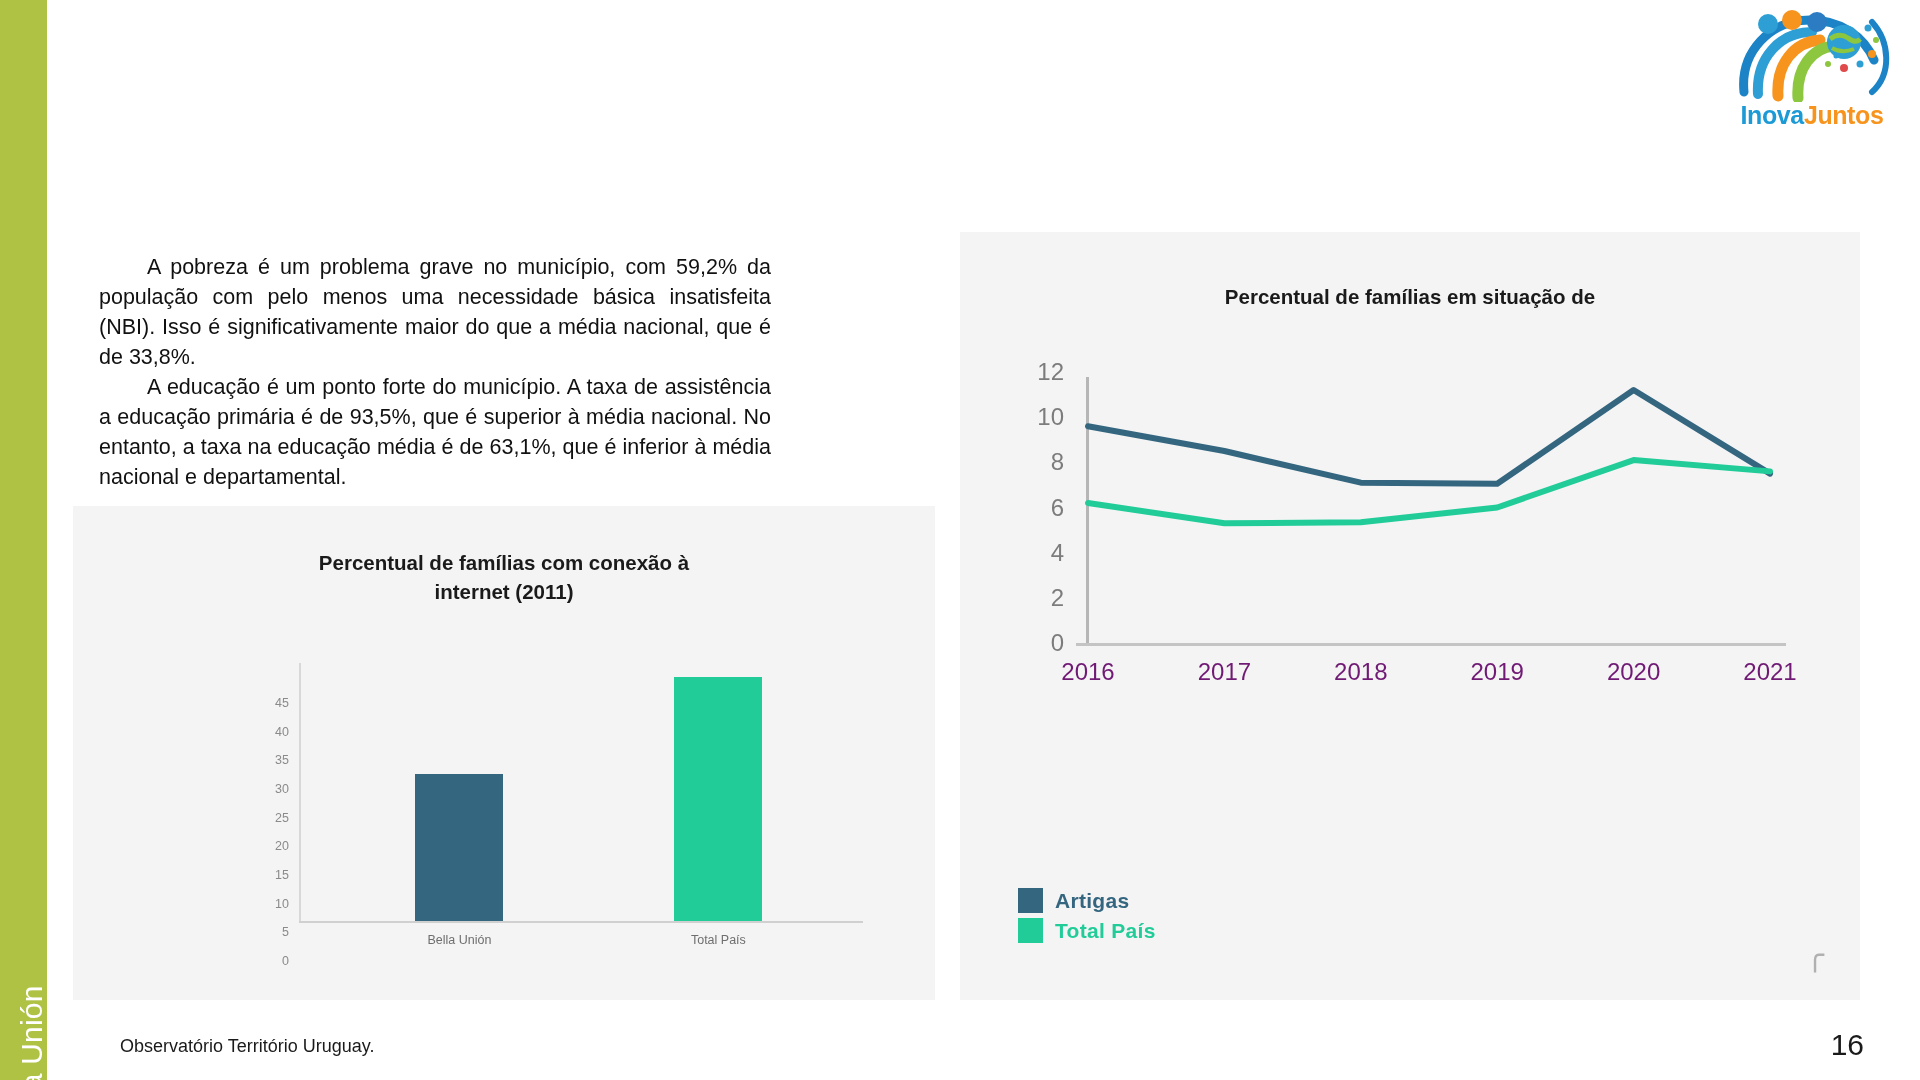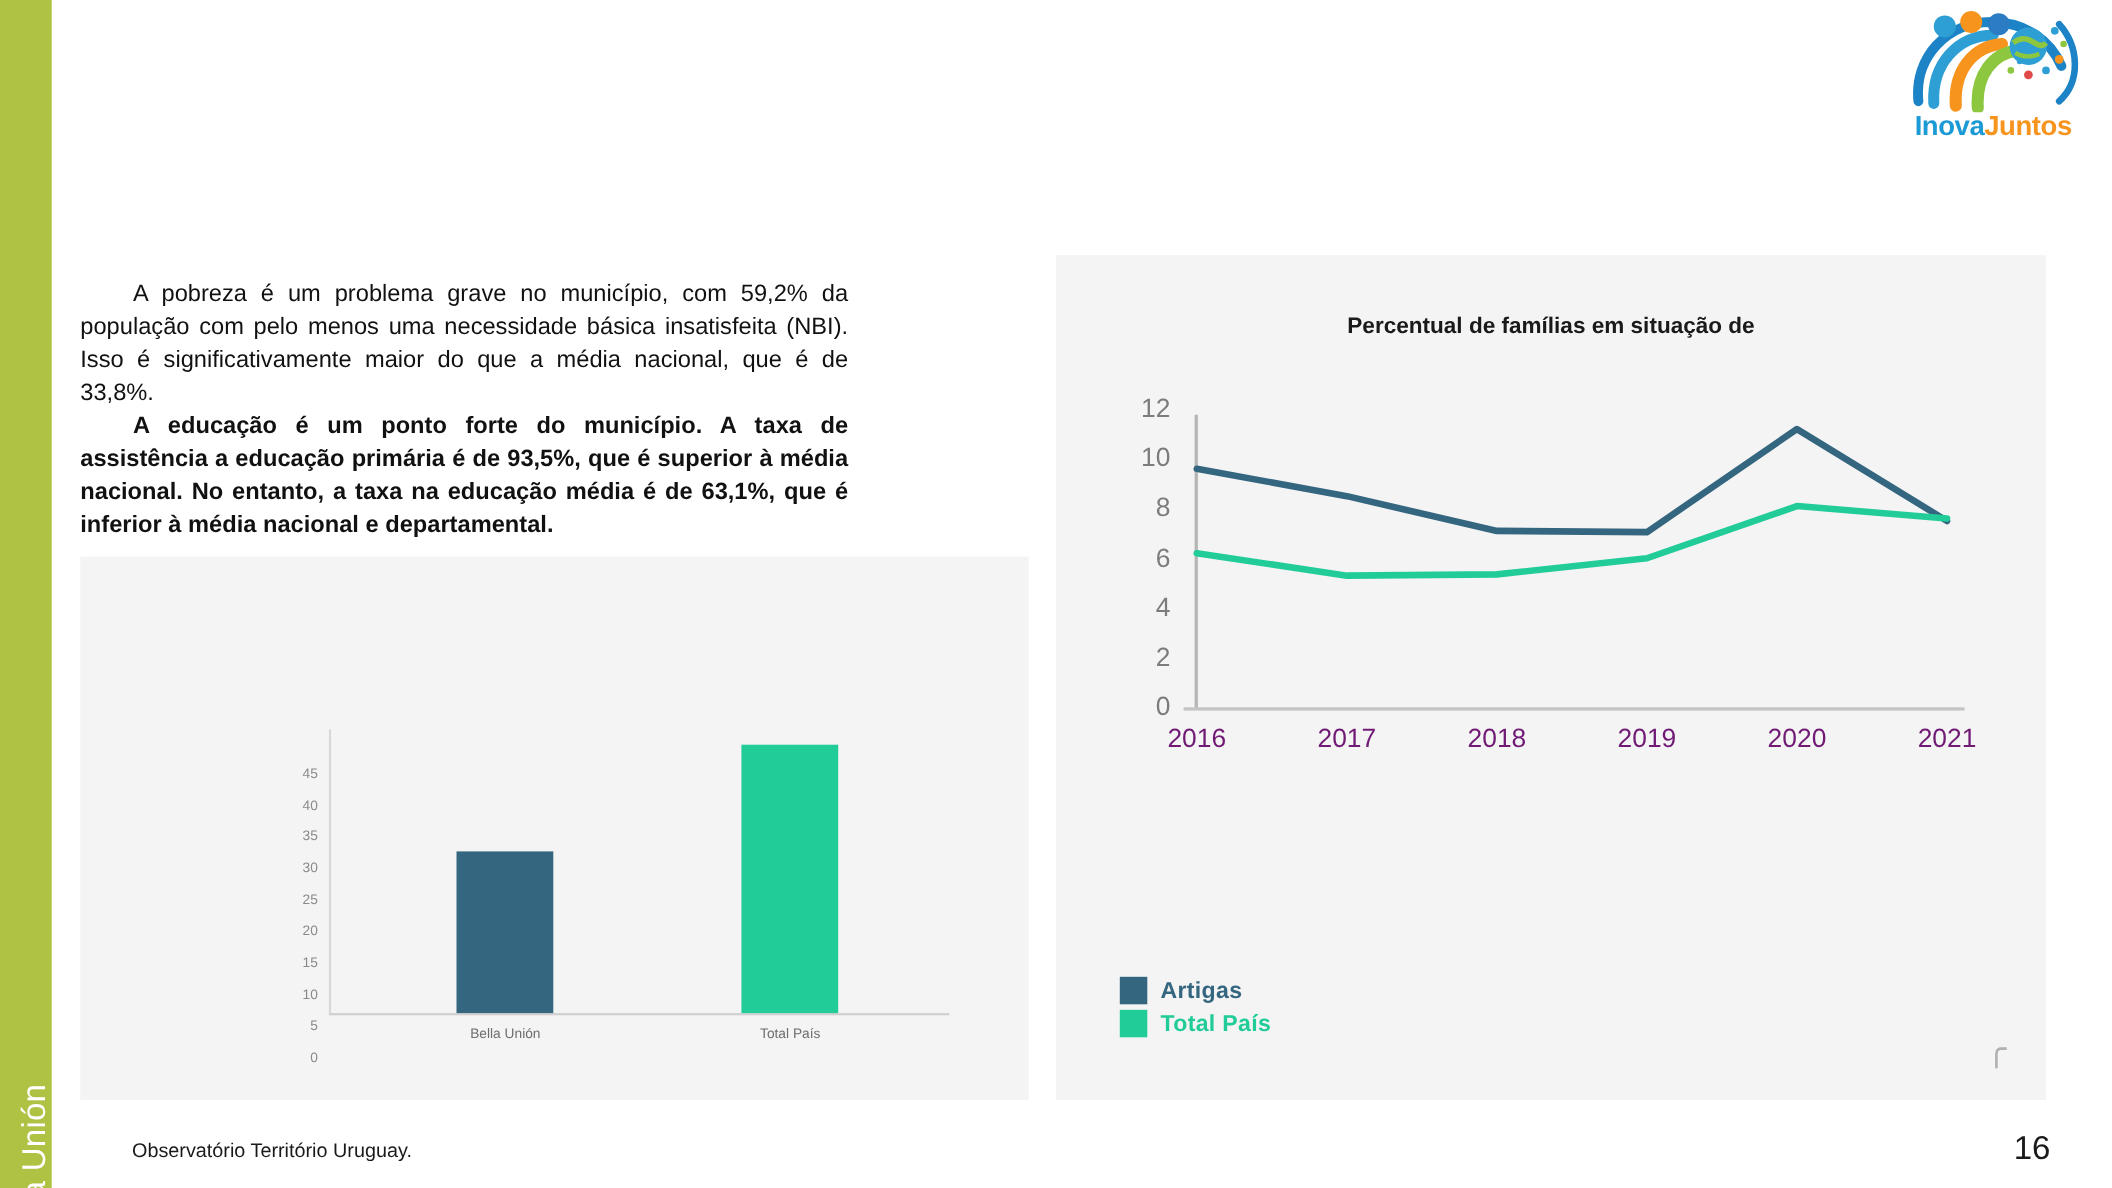--- a/index.html
+++ b/index.html
@@ -54,22 +54,22 @@
   .text-block {
     position: absolute;
     left: 73px; top: 252px;
     width: 698px;
     font-size: 21.5px;
     line-height: 30px;
     color: #111111;
     text-align: justify;
     text-justify: inter-word;
   }
-  .text-block p { text-indent: 48px; }
-  .text-block p + p { text-indent: 48px; font-weight: bold; }
+  .text-block p { text-indent: 48px; margin-left: 26px; }
+  .text-block p + p { text-indent: 48px; }
 
   
   .panel {
     position: absolute;
     background: #F4F4F4;
   }
   #bar-panel {
     left: 73px; top: 506px;
     width: 862px; height: 494px;
   }
@@ -227,20 +227,24 @@
       <span class="logo-inova">Inova</span><span class="logo-juntos">Juntos</span>
     </div>
   </div>
 
   <div class="text-block">
     <p>A pobreza é um problema grave no município, com 59,2% da população com pelo menos uma necessidade básica insatisfeita (NBI). Isso é significativamente maior do que a média nacional, que é de 33,8%.</p>
     <p>A educação é um ponto forte do município. A taxa de assistência a educação primária é de 93,5%, que é superior à média nacional. No entanto, a taxa na educação média é de 63,1%, que é inferior à média nacional e departamental.</p>
   </div>
 
   <div class="panel" id="bar-panel">
+    <div class="chart-title" id="bar-title">
+      <div>Percentual de famílias com conexão à</div>
+      <div>internet  (2011)</div>
+    </div>
     <div class="bar-plot">
       <div class="bar-yaxis" id="bar-yticks">
           <div class="bar-ytick" style="top: 0px;">45</div>
           <div class="bar-ytick" style="top: 28.6667px;">40</div>
           <div class="bar-ytick" style="top: 57.3333px;">35</div>
           <div class="bar-ytick" style="top: 86px;">30</div>
           <div class="bar-ytick" style="top: 114.667px;">25</div>
           <div class="bar-ytick" style="top: 143.333px;">20</div>
           <div class="bar-ytick" style="top: 172px;">15</div>
           <div class="bar-ytick" style="top: 200.667px;">10</div>

